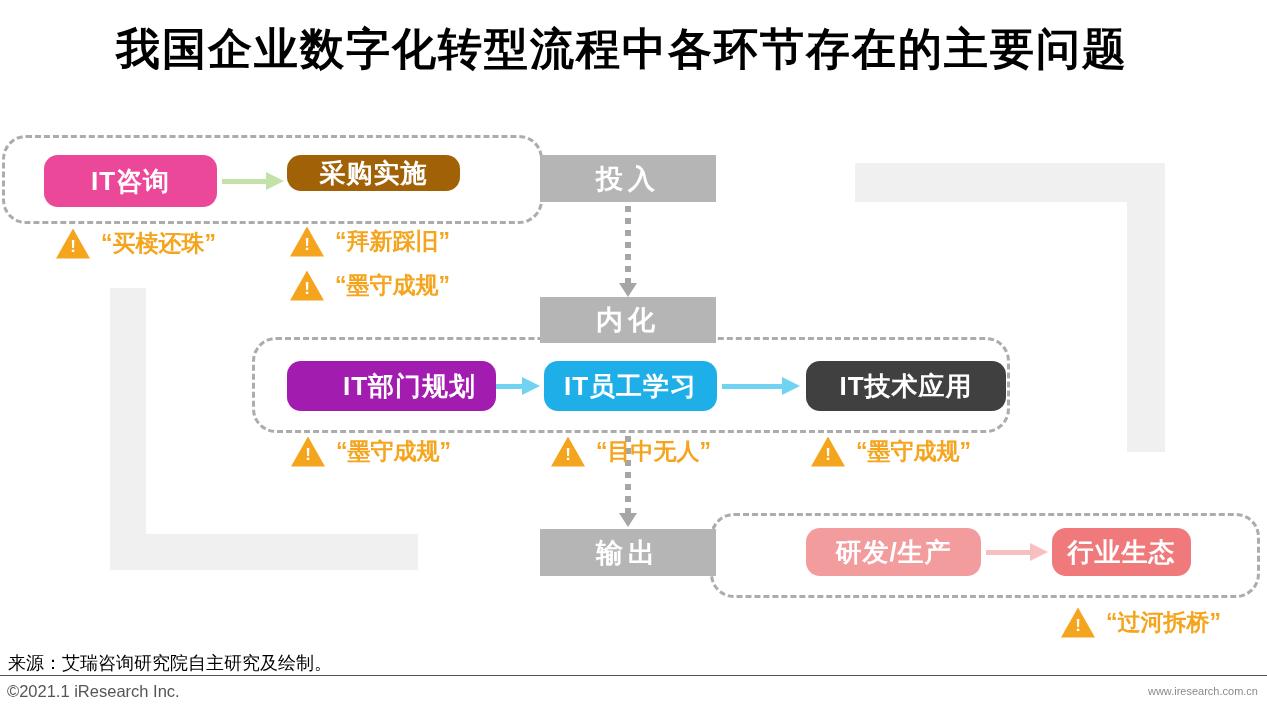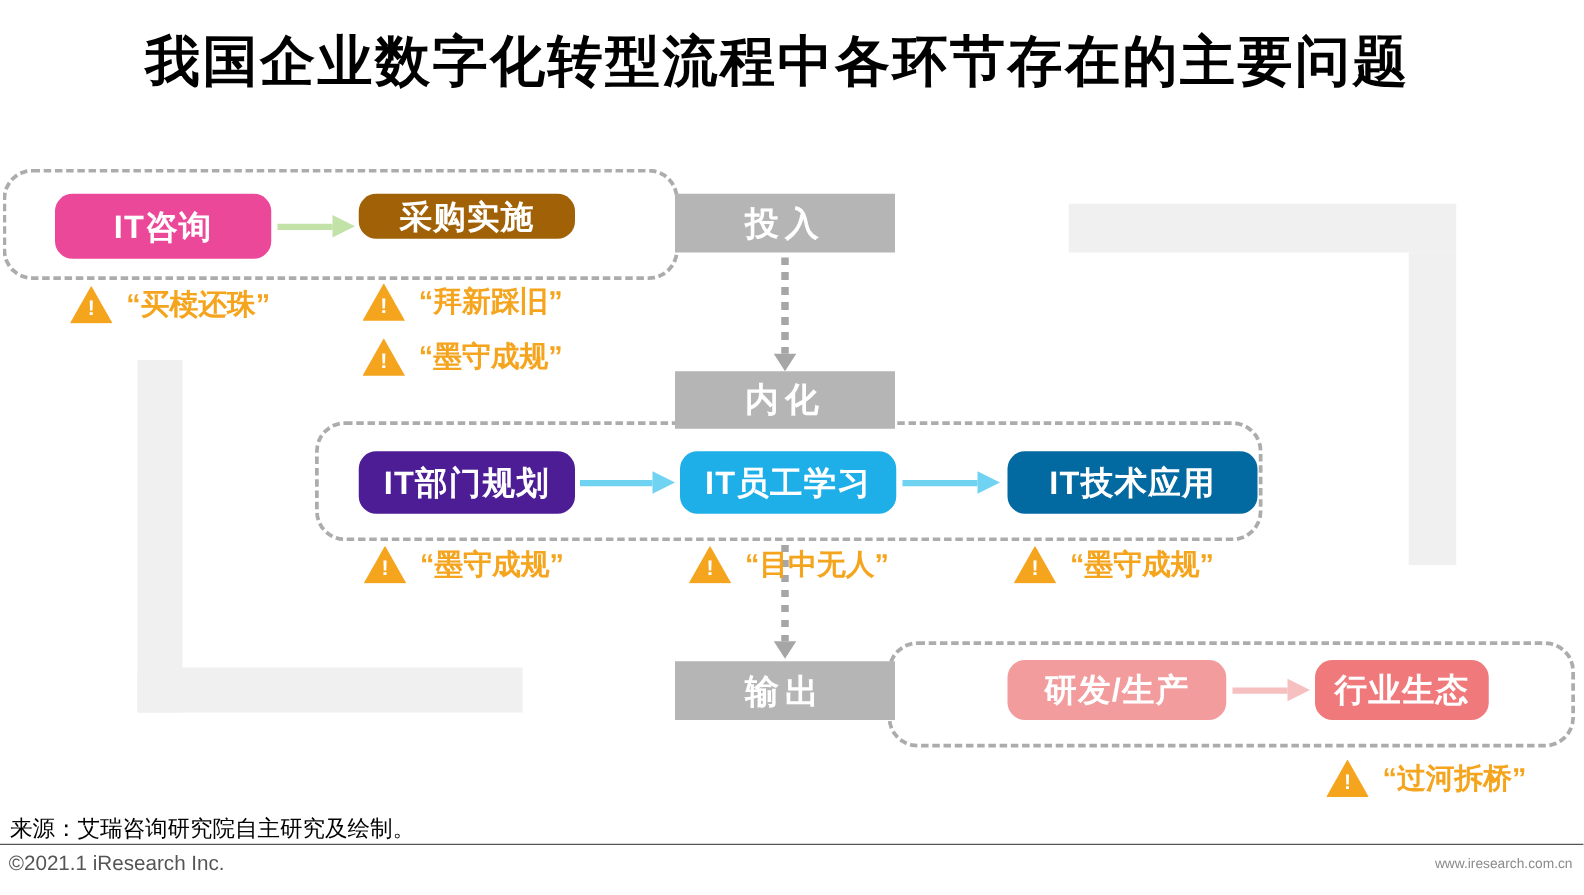--- a/index.html
+++ b/index.html
@@ -30,23 +30,23 @@
   .phase-input{left:540px;top:155px;width:176px;height:47px;}
   .phase-internalize{left:540px;top:297px;width:176px;height:46px;}
   .phase-output{left:540px;top:529px;width:176px;height:47px;}
 
   
   .stepbtn{position:absolute;border-radius:14px;color:#fff;font-weight:700;
            font-size:26px;letter-spacing:1px;display:flex;align-items:center;
            justify-content:center;z-index:3;white-space:nowrap;}
   .b-consulting{left:44px;top:155px;width:173px;height:52px;background:#ec4899;}
   .b-procure{left:287px;top:155px;width:173px;height:36px;background:#a16207;}
-  .b-deptplan{left:287px;top:361px;width:173px;height:50px;background:#4c1d95;}
+  .b-deptplan{left:287px;top:361px;width:173px;height:50px;background:#a21caf;padding-left:36px;}
   .b-stafflearn{left:544px;top:361px;width:173px;height:50px;background:#1fafe8;}
-  .b-techapp{left:806px;top:361px;width:200px;height:50px;background:#0369a1;}
+  .b-techapp{left:806px;top:361px;width:200px;height:50px;background:#404040;}
   .b-rdprod{left:806px;top:528px;width:175px;height:48px;background:#f29c9e;}
   .b-ecosys{left:1052px;top:528px;width:139px;height:48px;background:#f0797c;}
 
   
   .harrow{position:absolute;display:flex;align-items:center;z-index:2;}
   .harrow .stem{flex:1;height:5px;}
   .harrow .head{width:0;height:0;border-top:9px solid transparent;
                 border-bottom:9px solid transparent;border-left-width:18px;
                 border-left-style:solid;}
   .a-green{left:222px;top:172px;width:62px;height:18px;}

